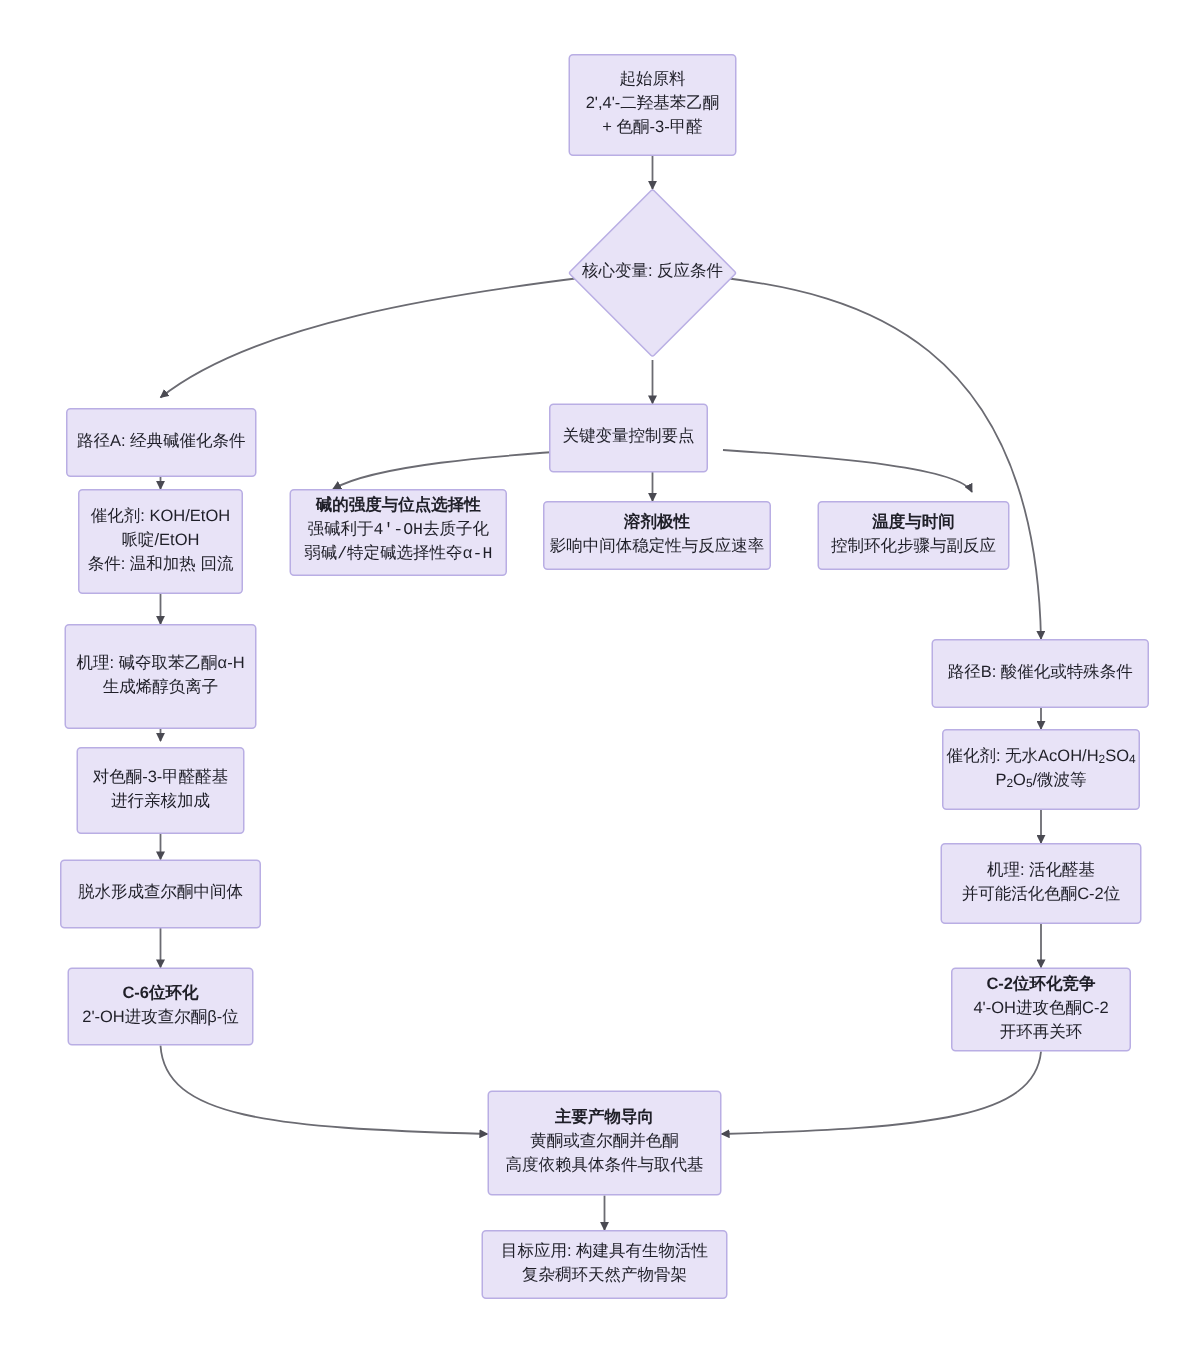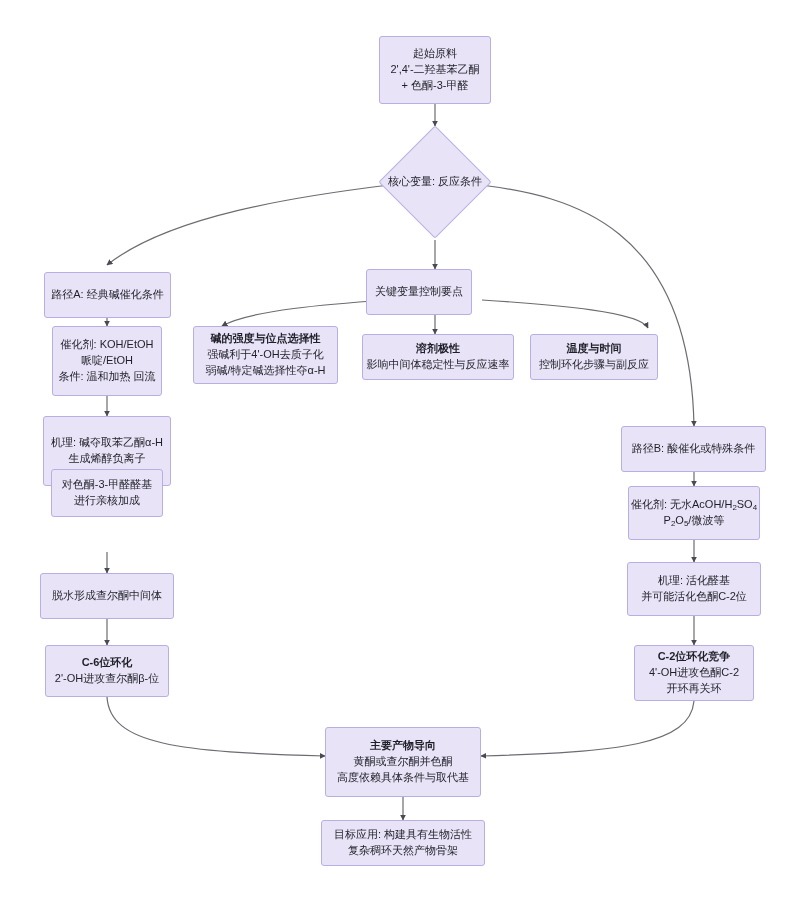--- a/index.html
+++ b/index.html
@@ -120,50 +120,50 @@
     <span class="ln">催化剂: KOH/EtOH</span>
     <span class="ln">哌啶/EtOH</span>
     <span class="ln">条件: 温和加热 回流</span>
   </div>
 
   <div class="node" style="left:43px; top:416px; width:128px; height:70px;">
     <span class="ln">机理: 碱夺取苯乙酮α-H</span>
     <span class="ln">生成烯醇负离子</span>
   </div>
 
-  <div class="node" style="left:51px; top:469px; width:112px; height:48px;">
+  <div class="node" style="left:51px; top:498px; width:112px; height:58px;">
     <span class="ln">对色酮-3-甲醛醛基</span>
     <span class="ln">进行亲核加成</span>
   </div>
 
   <div class="node" style="left:40px; top:573px; width:134px; height:37px;">
     <span class="ln">脱水形成查尔酮中间体</span>
   </div>
 
   <div class="node" style="left:45px; top:645px; width:124px; height:52px;">
     <span class="ln ttl">C-6位环化</span>
     <span class="ln">2'-OH进攻查尔酮β-位</span>
   </div>
 
   <div class="node" style="left:366px; top:269px; width:106px; height:36px;">
     <span class="ln">关键变量控制要点</span>
   </div>
 
-  <div class="node" style="left:193px; top:326px; width:145px; height:58px;">
+  <div class="node" style="left:193px; top:326px; width:145px; height:58px;font-family:Liberation Mono, monospace;">
     <span class="ln ttl">碱的强度与位点选择性</span>
     <span class="ln">强碱利于4'-OH去质子化</span>
     <span class="ln">弱碱/特定碱选择性夺α-H</span>
   </div>
 
   <div class="node overflowtext" style="left:362px; top:334px; width:152px; height:44px;">
     <span class="ln ttl">溶剂极性</span>
     <span class="ln">影响中间体稳定性与反应速率</span>
   </div>
 
-  <div class="node" style="left:530px; top:334px; width:128px; height:31px;">
+  <div class="node" style="left:545px; top:334px; width:128px; height:31px;">
     <span class="ln ttl">温度与时间</span>
     <span class="ln">控制环化步骤与副反应</span>
   </div>
 
   <div class="node" style="left:621px; top:426px; width:145px; height:38px;">
     <span class="ln">路径B: 酸催化或特殊条件</span>
   </div>
 
   <div class="node" style="left:628px; top:486px; width:132px; height:54px;">
     <span class="ln"><span>催化剂: 无水AcOH/H</span><sub>2</sub><span>SO</span><sub>4</sub></span>

